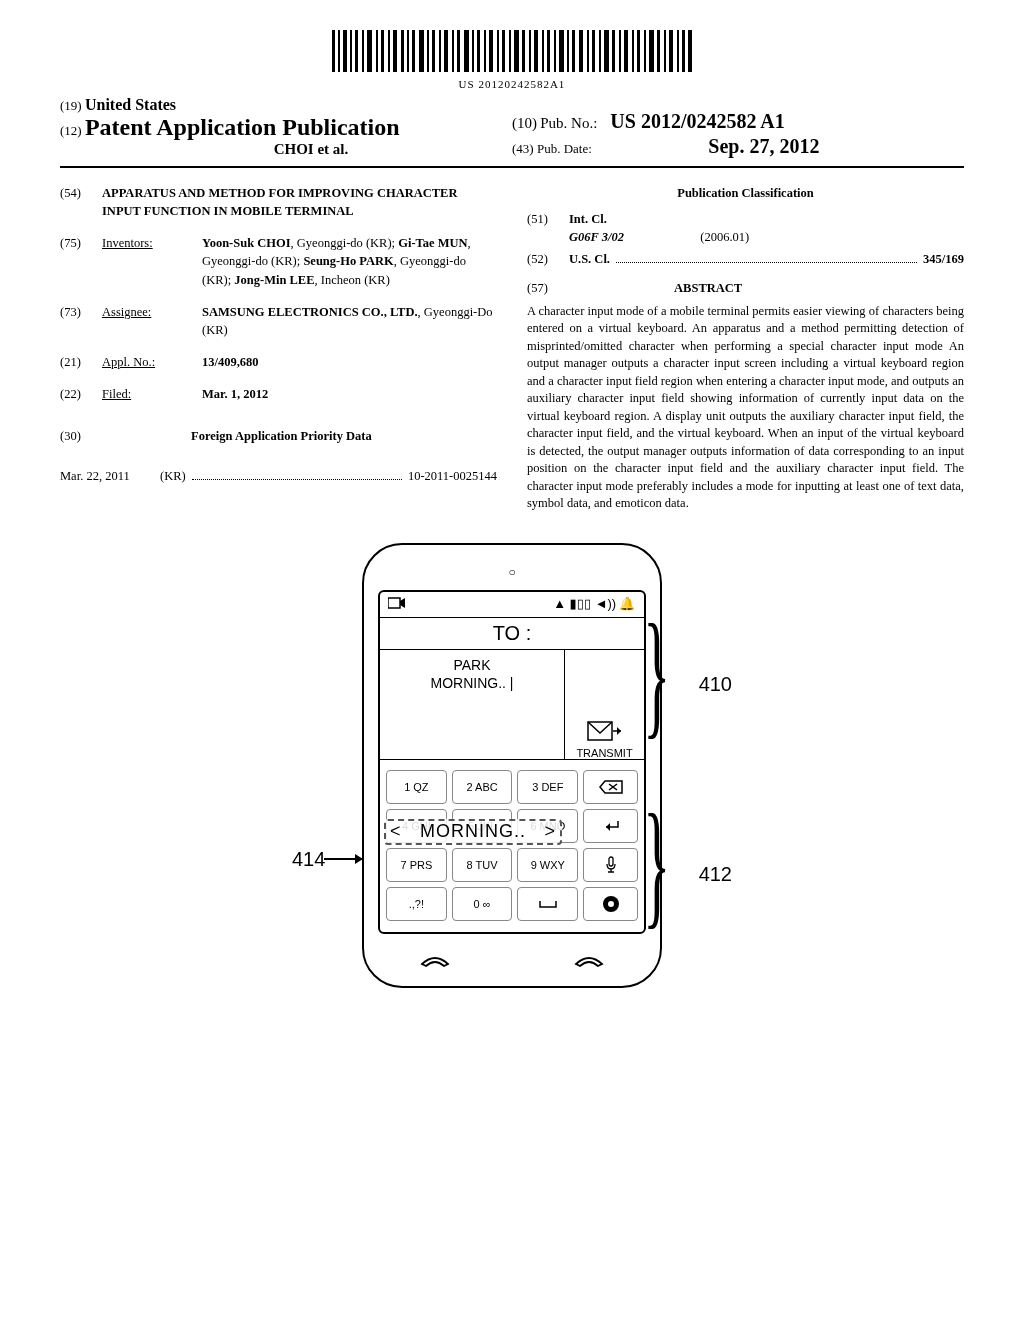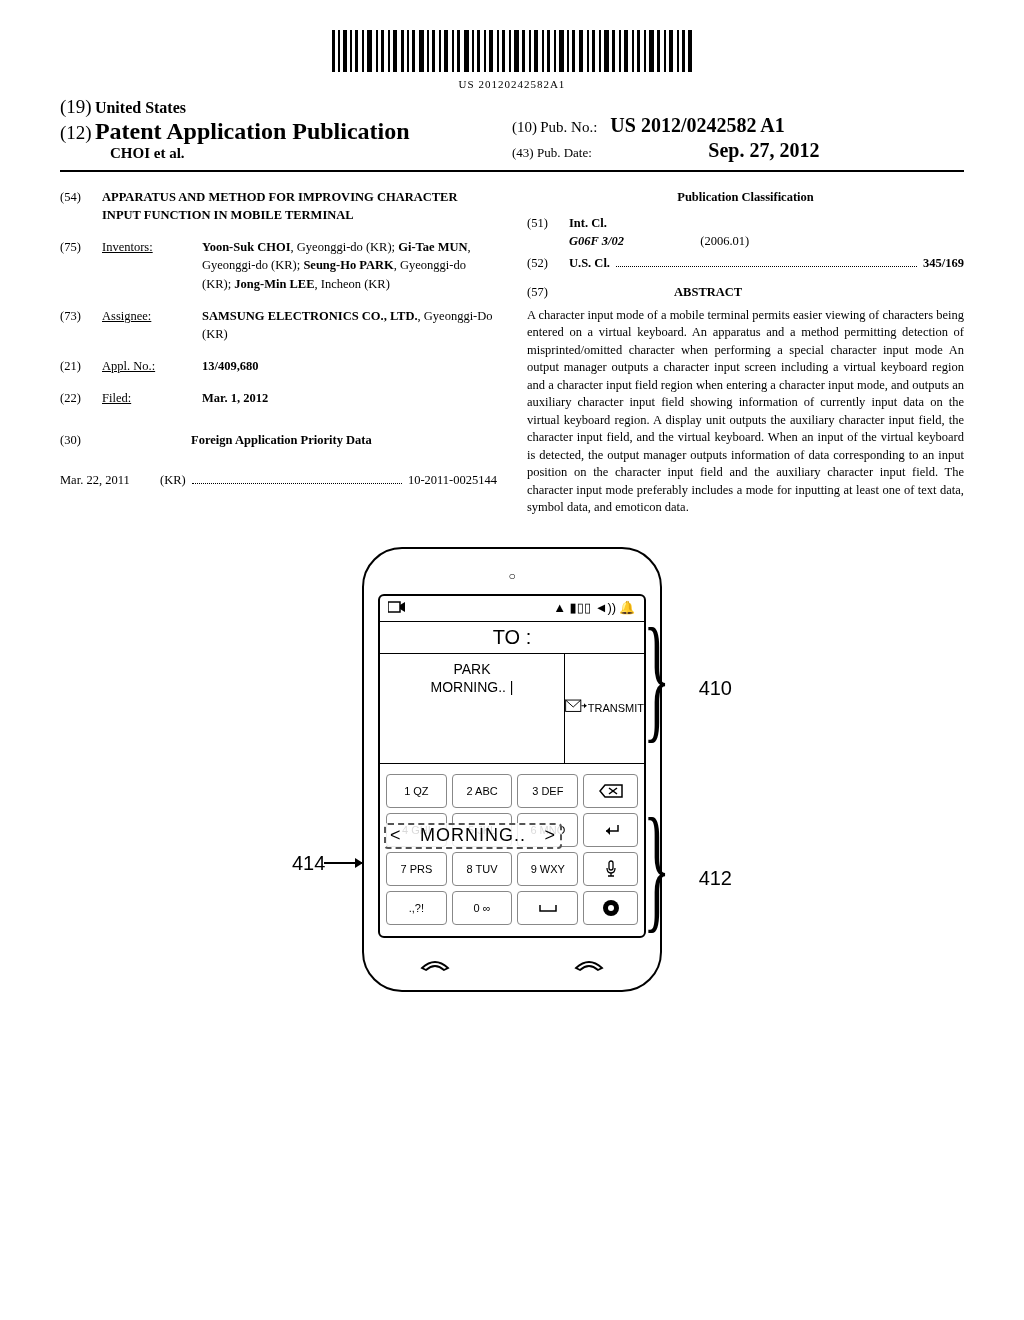--- a/index.html
+++ b/index.html
@@ -11,24 +11,24 @@
       width: 1024px;
       margin: 0 auto;
       padding: 30px 60px;
     }
     .barcode-section { text-align: center; margin-bottom: 6px; }
     .barcode-img { display: inline-block; }
     .barcode-line { font-size: 11px; letter-spacing: 1px; margin-top: 2px; }
     .header-row { display: flex; align-items: flex-end; margin-bottom: 4px; }
     .header-left { flex: 1; }
     .header-right { flex: 1; }
-    .small-label { font-size: 19px; }
+    .small-label { font-size: 13px; }
     .big-title { font-size: 16px; font-weight: bold; display: inline; }
     .sub-title { font-size: 24px; font-weight: bold; }
-    .authors-line { font-size: 15px; font-weight: bold; margin-left: 50px; }
+    .authors-line { font-size: 15px; font-weight: bold; margin-left: 50px; text-align: center; }
     .pub-no-label { font-size: 15px; }
     .pub-no-val { font-size: 20px; font-weight: bold; }
     .pub-date-label { font-size: 13px; }
     .pub-date-val { font-size: 20px; font-weight: bold; }
     hr.divider { border: none; border-top: 2px solid #000; margin: 8px 0 16px 0; }
     .two-col { display: flex; gap: 30px; }
     .col { flex: 1; font-size: 12.5px; line-height: 1.45; }
     .section { margin-bottom: 14px; display: flex; }
     .sec-num { width: 42px; flex-shrink: 0; }
     .sec-label { width: 100px; flex-shrink: 0; text-decoration: underline; }
@@ -49,21 +49,21 @@
       border-radius: 40px;
       padding: 20px 14px 18px 14px;
       position: relative;
     }
     .phone-top { text-align: center; margin-bottom: 10px; font-size: 12px; }
     .phone-screen { border: 2px solid #000; border-radius: 6px; padding: 0; overflow: hidden; }
     .status-bar { display: flex; justify-content: space-between; padding: 4px 8px; border-bottom: 1.5px solid #000; font-size: 13px; font-family: sans-serif; }
     .to-row { border-bottom: 1.5px solid #000; padding: 4px 20px; font-family: sans-serif; font-size: 20px; }
     .msg-area { display: flex; min-height: 110px; border-bottom: 1.5px solid #000; }
     .msg-text { flex: 1; padding: 6px 8px; font-family: sans-serif; font-size: 14px; line-height: 1.3; }
-    .transmit { width: 80px; border-left: 1.5px solid #000; display: flex; flex-direction: row; align-items: center; justify-content: flex-end; font-family: sans-serif; font-size: 11px; }
+    .transmit { width: 80px; border-left: 1.5px solid #000; display: flex; flex-direction: column; align-items: center; justify-content: flex-end; font-family: sans-serif; font-size: 11px; }
     .transmit svg { margin-bottom: 2px; }
     .keypad { padding: 10px 6px 6px 6px; }
     .kp-row { display: flex; gap: 5px; margin-bottom: 5px; }
     .kp-key { flex: 1; border: 1.5px solid #888; border-radius: 4px; height: 34px; display: flex; align-items: center; justify-content: center; font-family: sans-serif; font-size: 11px; position: relative; background: #fff; }
     .kp-key.side { flex: 0.9; }
     .overlay-group { position: relative; }
     .overlay-box {
       position: absolute;
       left: -2px;
       right: 76px;

